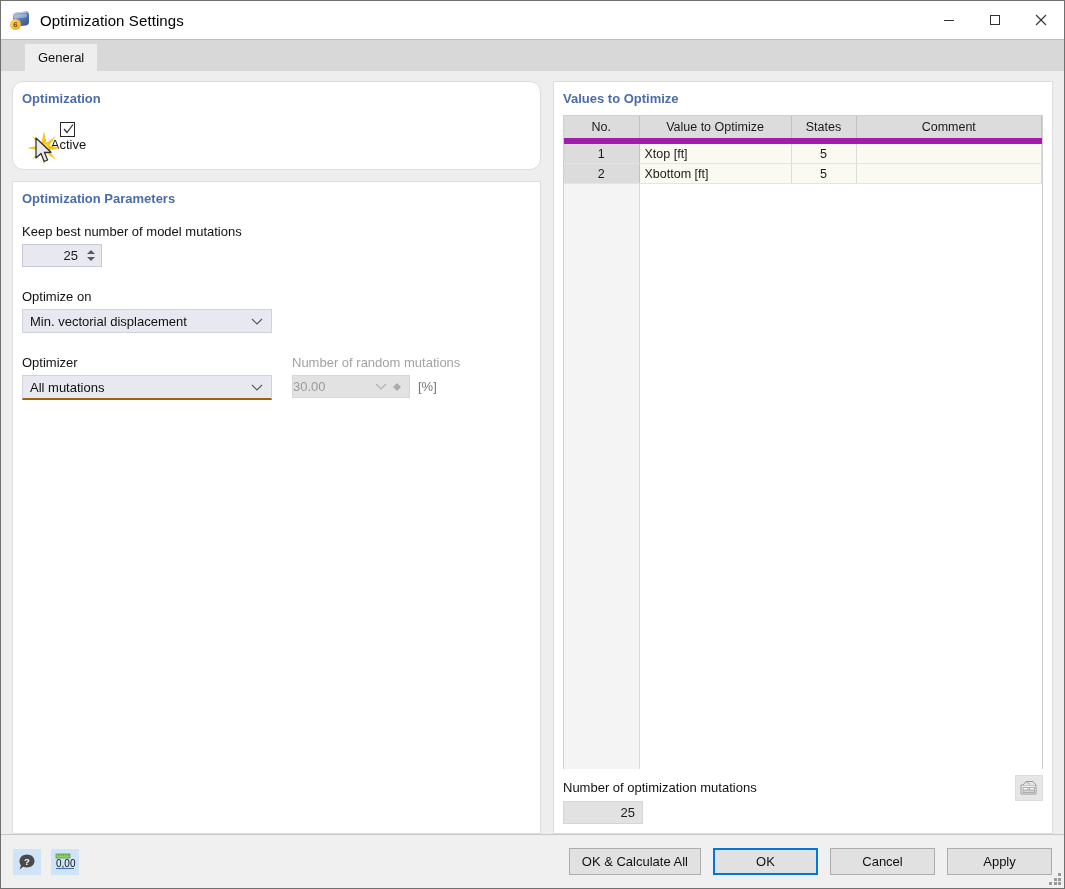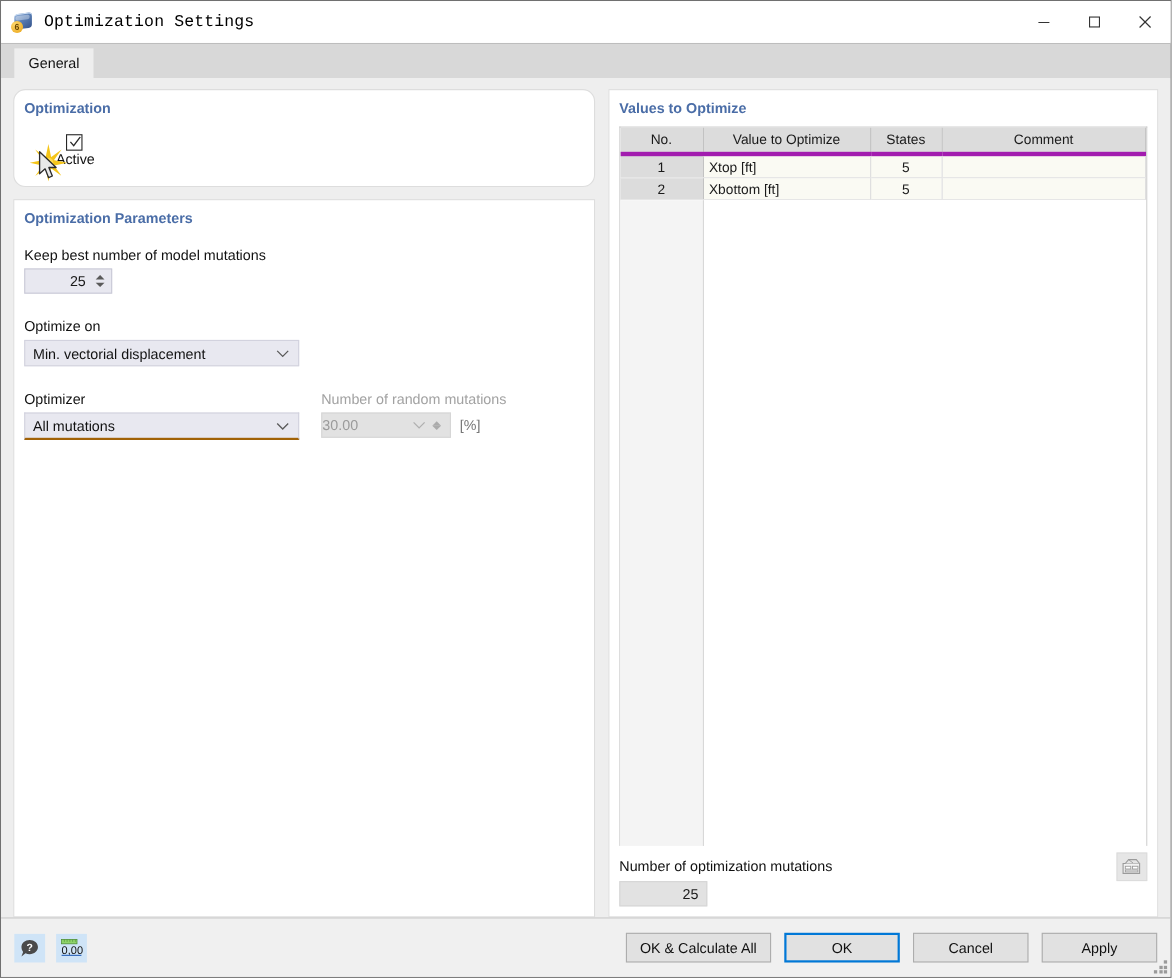--- a/index.html
+++ b/index.html
@@ -70,21 +70,21 @@
     color: #6b4700;
     font-size: 8px;
     font-weight: bold;
     line-height: 11px;
     text-align: center;
     font-family: "Liberation Sans", sans-serif;
   }
   .title-text {
     font-size: 15px;
     color: #000000;
-    font-family: Liberation Mono, monospace;
+    font-family: Liberation Sans, sans-serif;
     letter-spacing: 0.1px;
   }
   .win-controls {
     margin-left: auto;
     display: flex;
     height: 38px;
   }
   .win-btn {
     width: 46px;
     height: 38px;
@@ -94,21 +94,21 @@
     background: #ffffff;
   }
   .win-btn svg { display:block; }
 
   
   .tabstrip {
     height: 32px;
     background: #d8d8d8;
     display: flex;
     align-items: flex-end;
-    padding-left: 12px;
+    padding-left: 24px;
     flex: 0 0 auto;
     box-sizing: border-box;
     border-top: 1px solid #bdbdbd;
   }
   .tab {
     height: 27px;
     line-height: 27px;
     padding: 0 13px;
     font-size: 13px;
     background: #eeeeee;
@@ -331,21 +331,21 @@
   }
   table.grid {
     border-collapse: collapse;
     width: 100%;
     table-layout: fixed;
     font-size: 12.5px;
   }
   table.grid th {
     background: #dcdcdc;
     border-right: 1px solid #c2c2c2;
-    border-bottom: 4px solid #a21caf;
+    border-bottom: 6px solid #a21caf;
     font-weight: normal;
     height: 20px;
     color: #1a1a1a;
     font-size: 12.5px;
   }
   table.grid td {
     border-right: 1px solid #dcdcdc;
     border-bottom: 1px solid #e4e4e4;
     height: 19px;
     background: #fafaf3;

